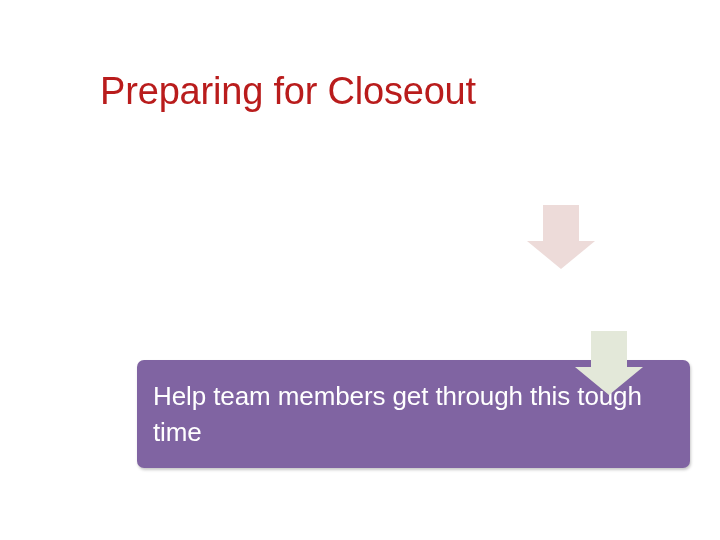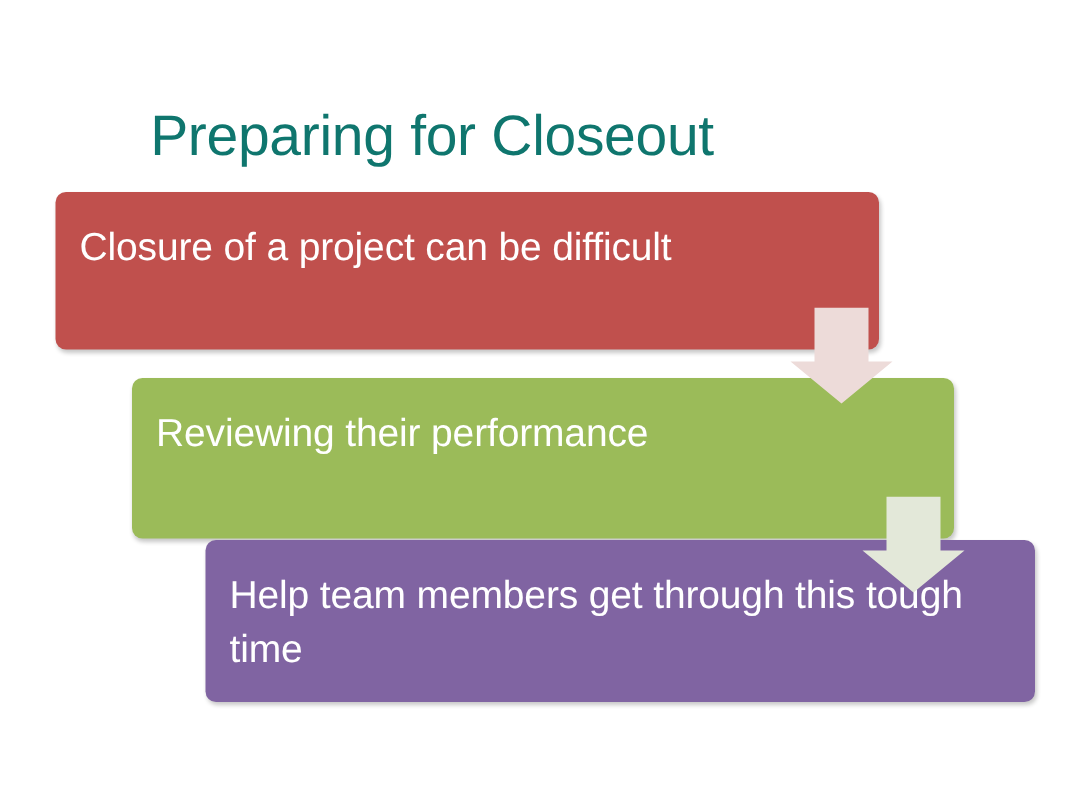--- a/index.html
+++ b/index.html
@@ -24,21 +24,21 @@
   
   #slide-title {
     position: absolute;
     left: 0;
     top: 44px;
     width: 576px;
     text-align: center;
     font-size: 38px;
     line-height: 44px;
     font-weight: 400;
-    color: #0f766e;
+    color: #b91c1c;
     letter-spacing: -0.2px;
     white-space: nowrap;
   }
 
   
   .proc-box {
     position: absolute;
     box-sizing: border-box;
     border-radius: 7px;
     color: #ffffff;
@@ -82,33 +82,27 @@
   #arrow-1 { left: 524px; top: 205px; width: 74px; height: 66px; }
   #arrow-2 { left: 572px; top: 331px; width: 74px; height: 66px; }
 </style>
 </head>
 <body>
 
 <div id="slide">
 
   <h1 id="slide-title">Preparing for Closeout</h1>
 
-  <div class="proc-box" id="box-1" style="background:#C0504D;">
-    <span class="proc-text">Closure of a project can be difficult</span>
-  </div>
 
   <div class="arrow" id="arrow-1">
     <svg width="74" height="66" viewBox="0 0 74 66" xmlns="http://www.w3.org/2000/svg">
       <polygon points="19,0 55,0 55,36 71,36 37,64 3,36 19,36" fill="#EDDBD9"></polygon>
     </svg>
   </div>
 
-  <div class="proc-box" id="box-2" style="background:#9BBB59;">
-    <span class="proc-text">Reviewing their performance</span>
-  </div>
 
   <div class="arrow" id="arrow-2">
     <svg width="74" height="66" viewBox="0 0 74 66" xmlns="http://www.w3.org/2000/svg">
       <polygon points="19,0 55,0 55,36 71,36 37,64 3,36 19,36" fill="#E3E8D9"></polygon>
     </svg>
   </div>
 
   <div class="proc-box" id="box-3" style="background:#8064A2;">
     <span class="proc-text">Help team members get through this tough time</span>
   </div>

